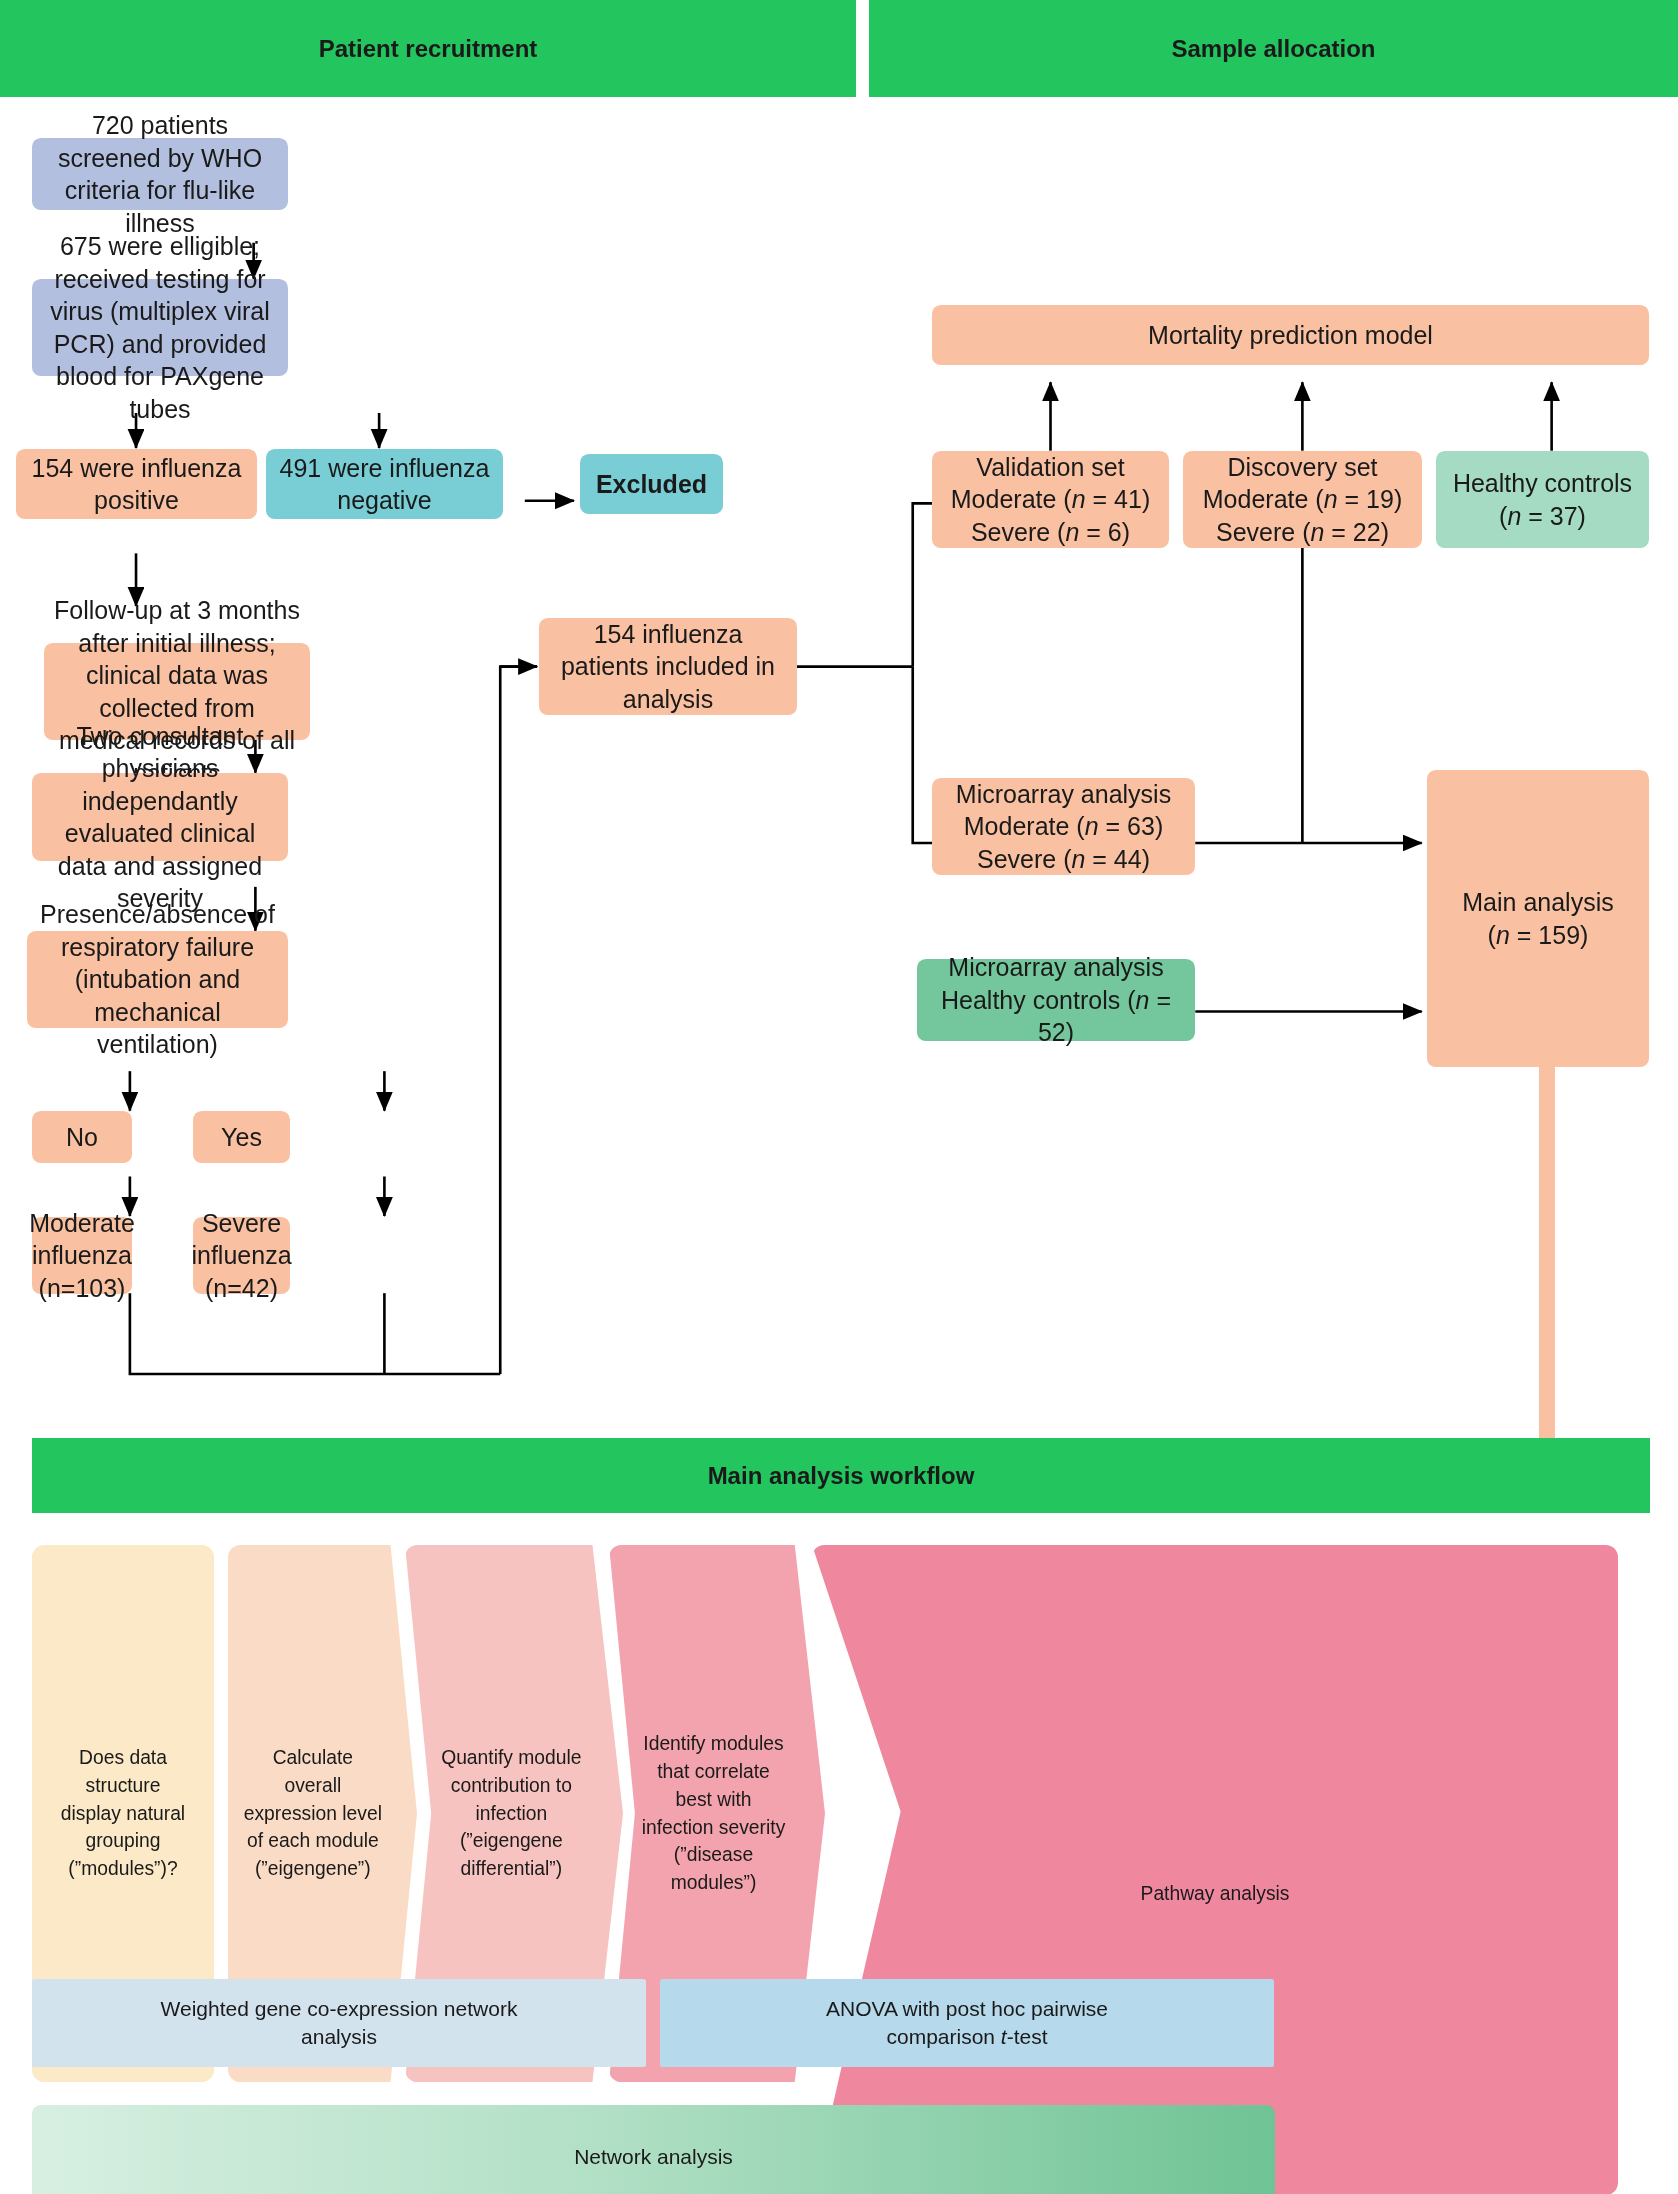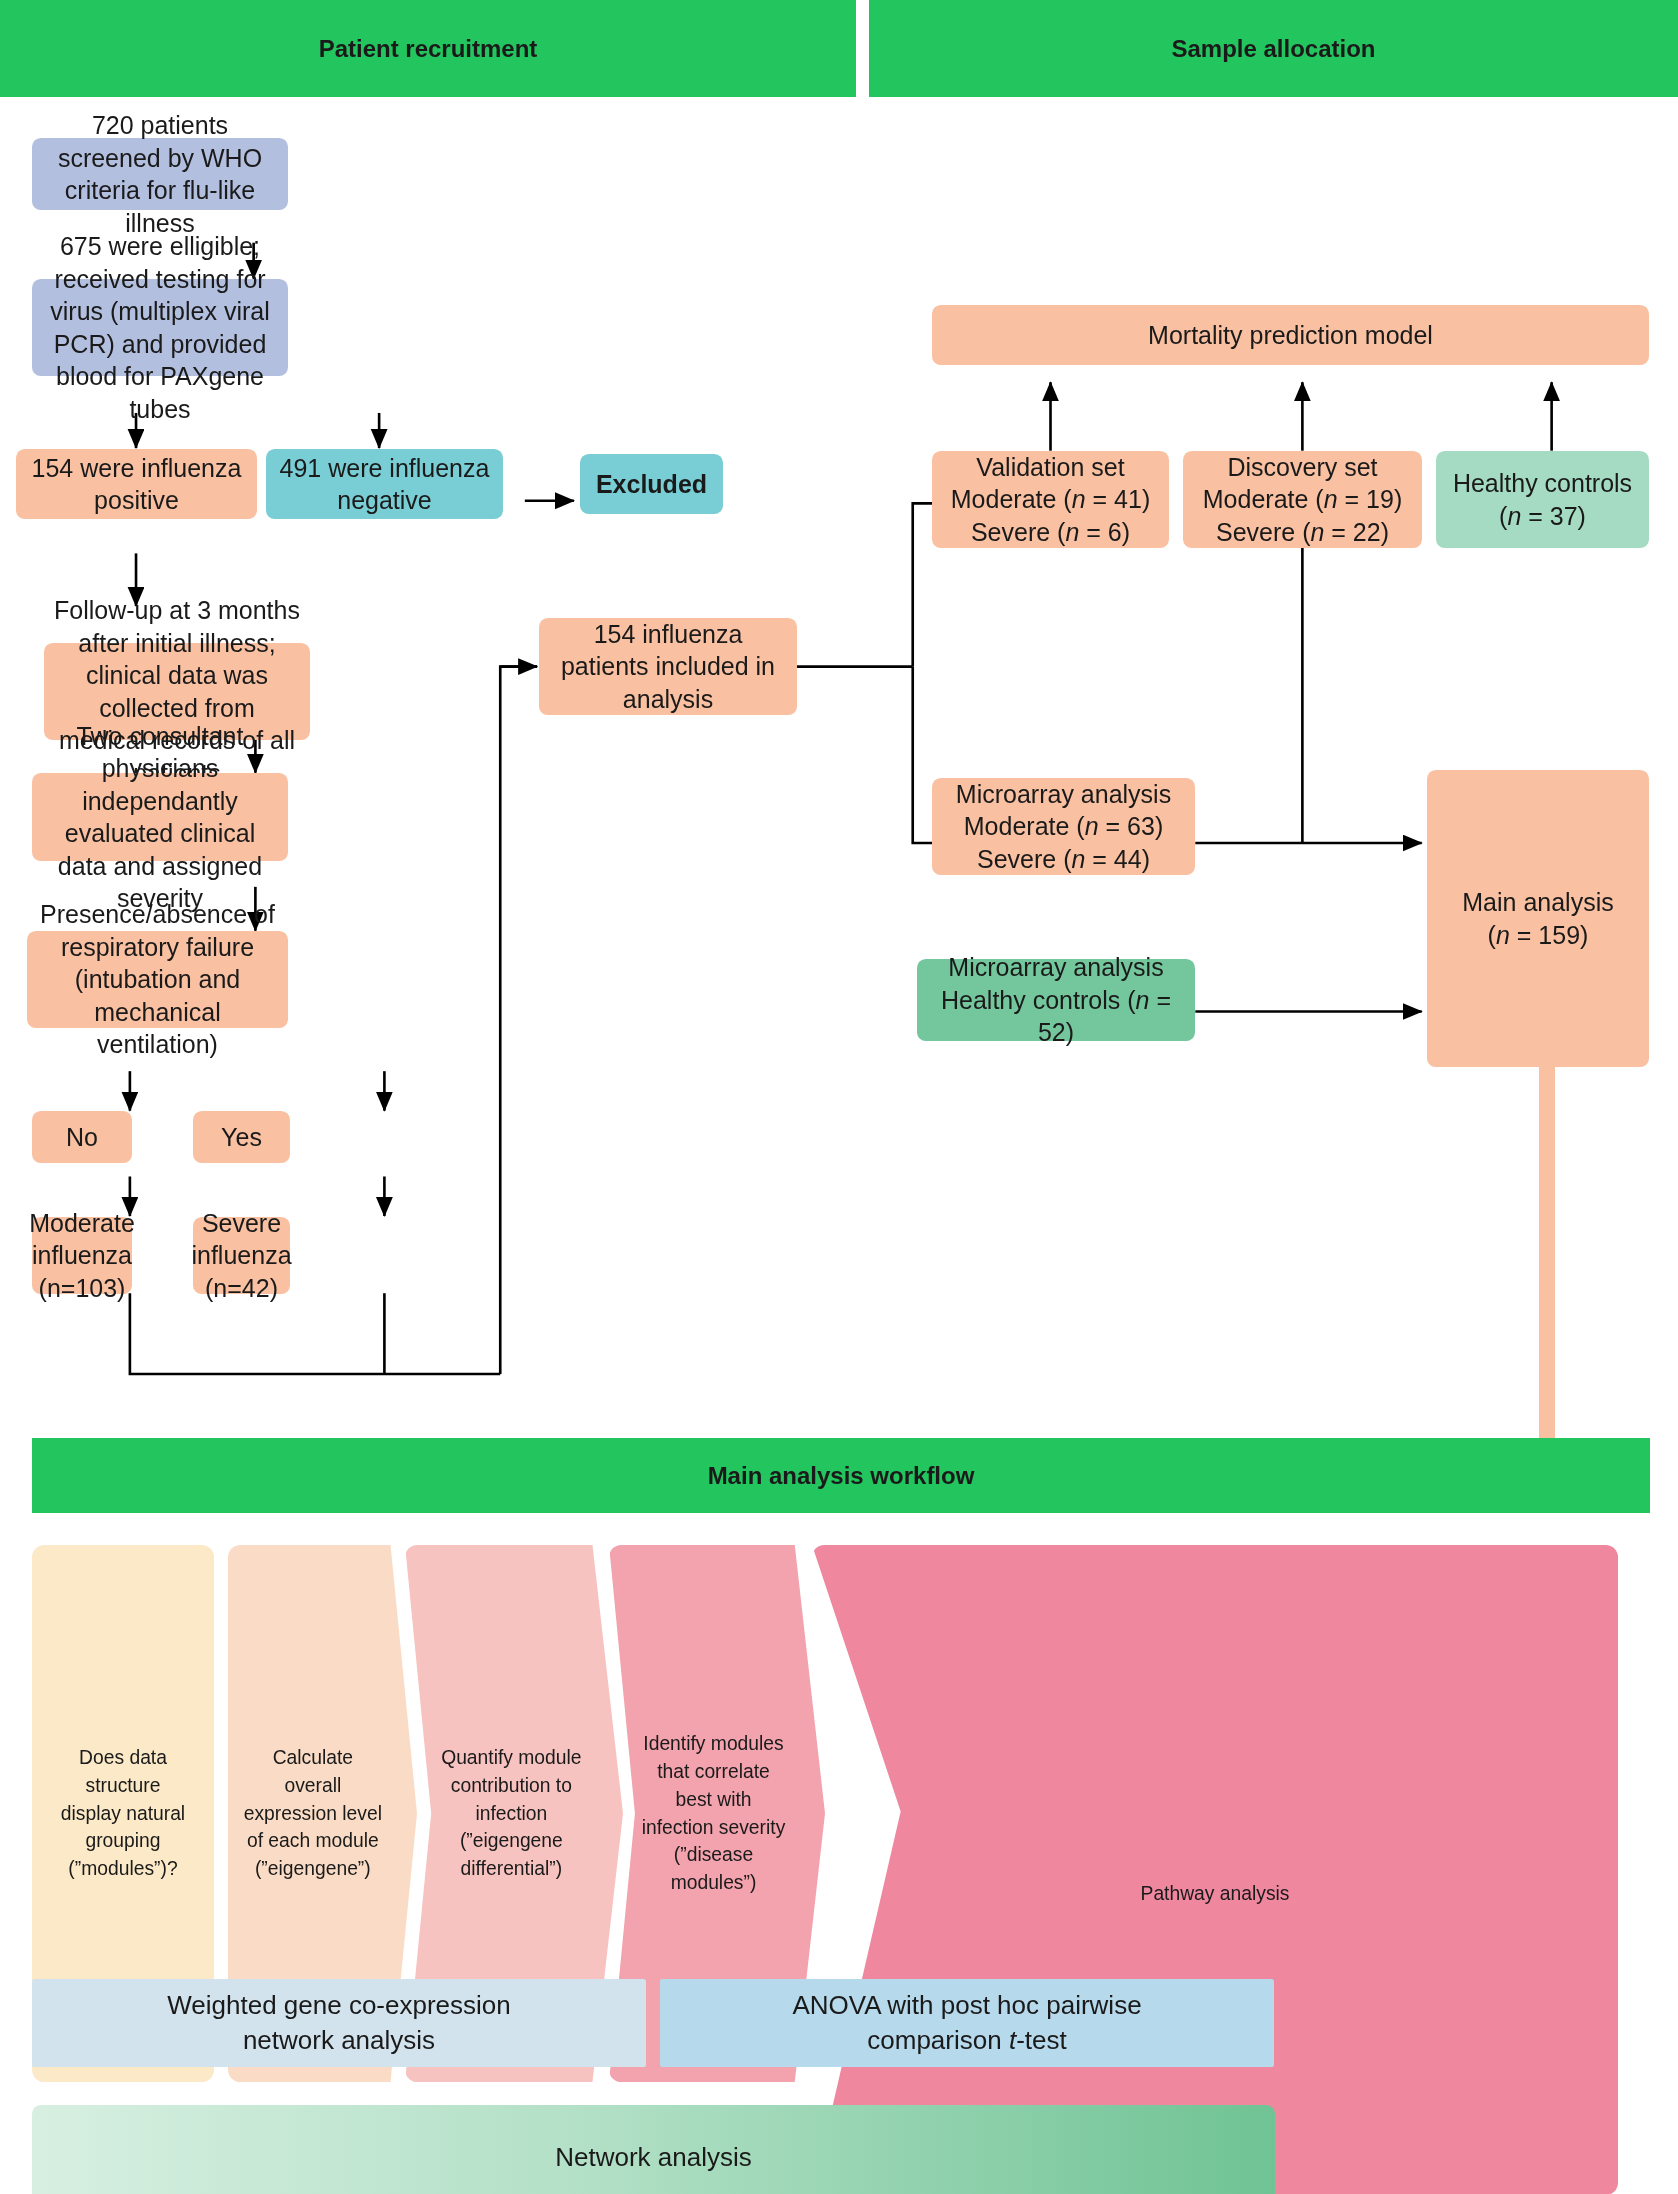--- a/index.html
+++ b/index.html
@@ -16,21 +16,21 @@
     font-size:25px;line-height:1.3;padding:5.3px 8.8px;
   }
   .blue{background:#b3bfdf;}
   .orange{background:#f9c0a1;}
   .teal{background:#79cdd4;}
   .mintgreen{background:#a5dbc2;}
   .green{background:#74c79d;}
   .chev{position:absolute;box-sizing:border-box;display:flex;align-items:center;
     justify-content:center;text-align:center;font-size:19.3px;line-height:1.45;}
   .barlt{position:absolute;box-sizing:border-box;display:flex;align-items:center;
-    justify-content:center;text-align:center;font-size:26px;line-height:1.35;border-radius:2.6px;}
+    justify-content:center;text-align:center;font-size:21px;line-height:1.35;border-radius:2.6px;}
   svg.lines{position:absolute;left:0;top:0;width:1678px;height:2195px;pointer-events:none;}
   em.it{font-style:italic;}
 </style>
 </head>
 <body>
 
 <div class="band" style="left:0px;top:0px;width:856px;height:97px;">
   <span>Patient recruitment</span>
 </div>
 <div class="band" style="left:869px;top:0px;width:809px;height:97px;">

